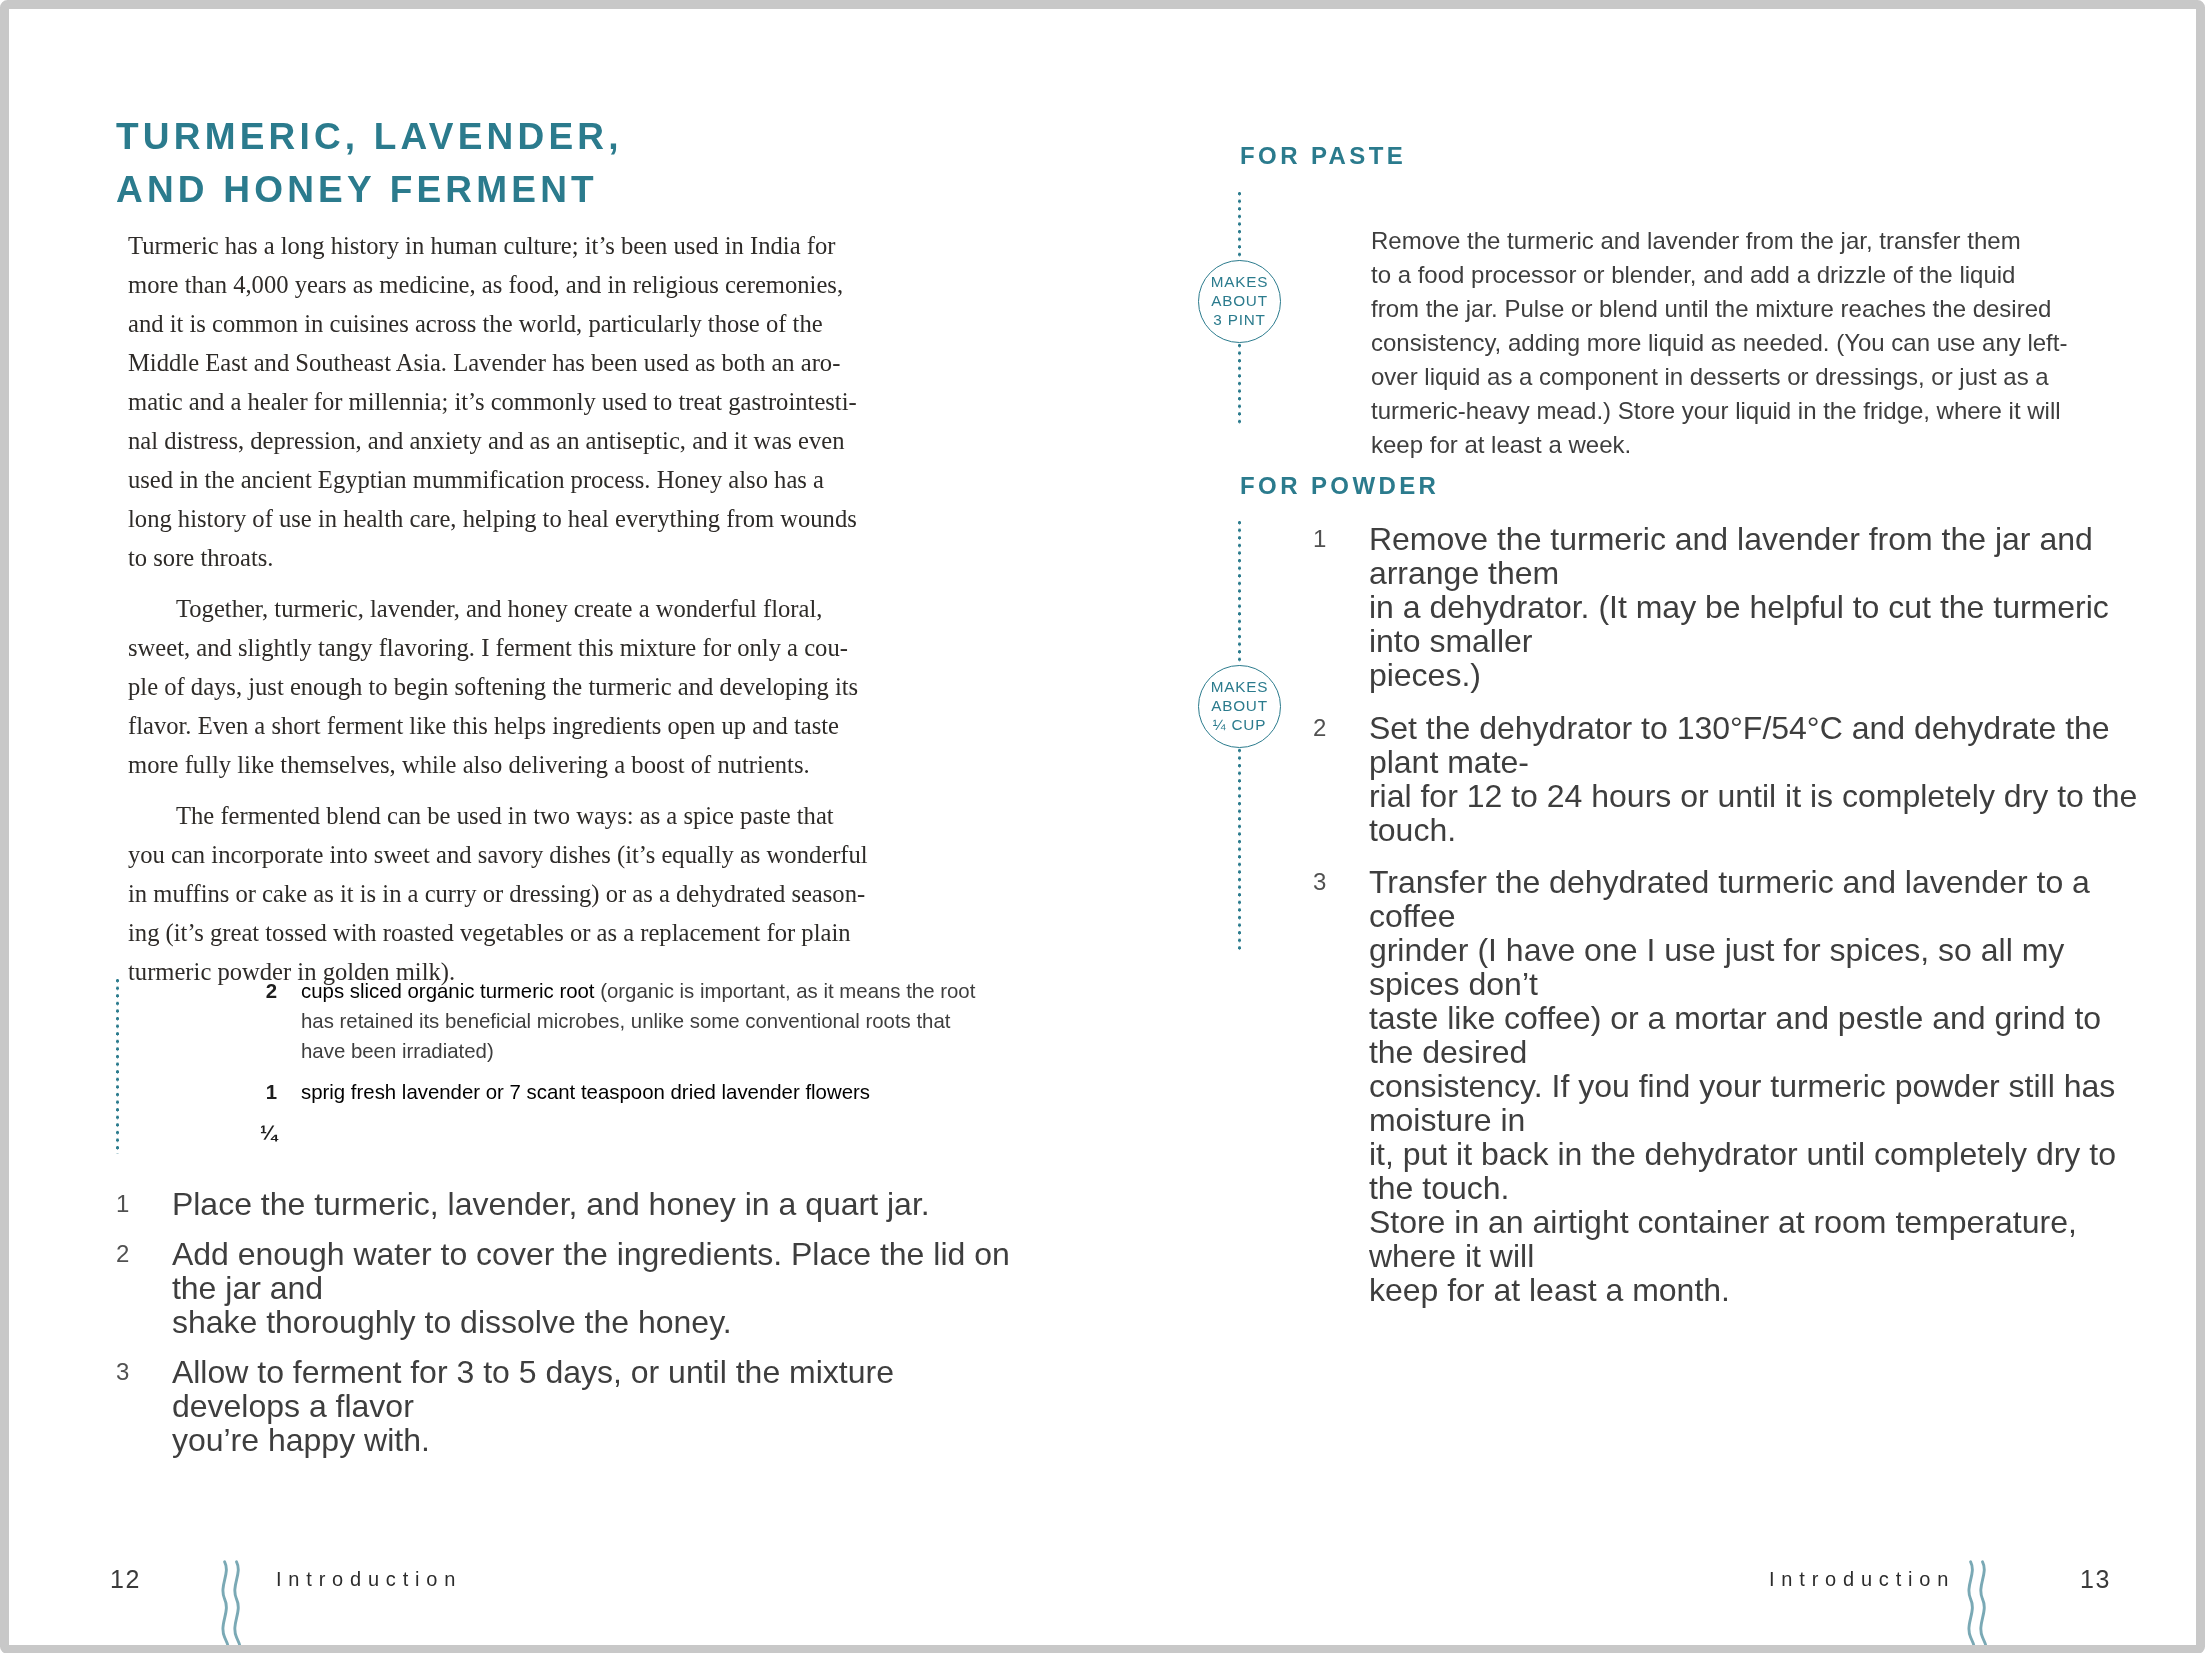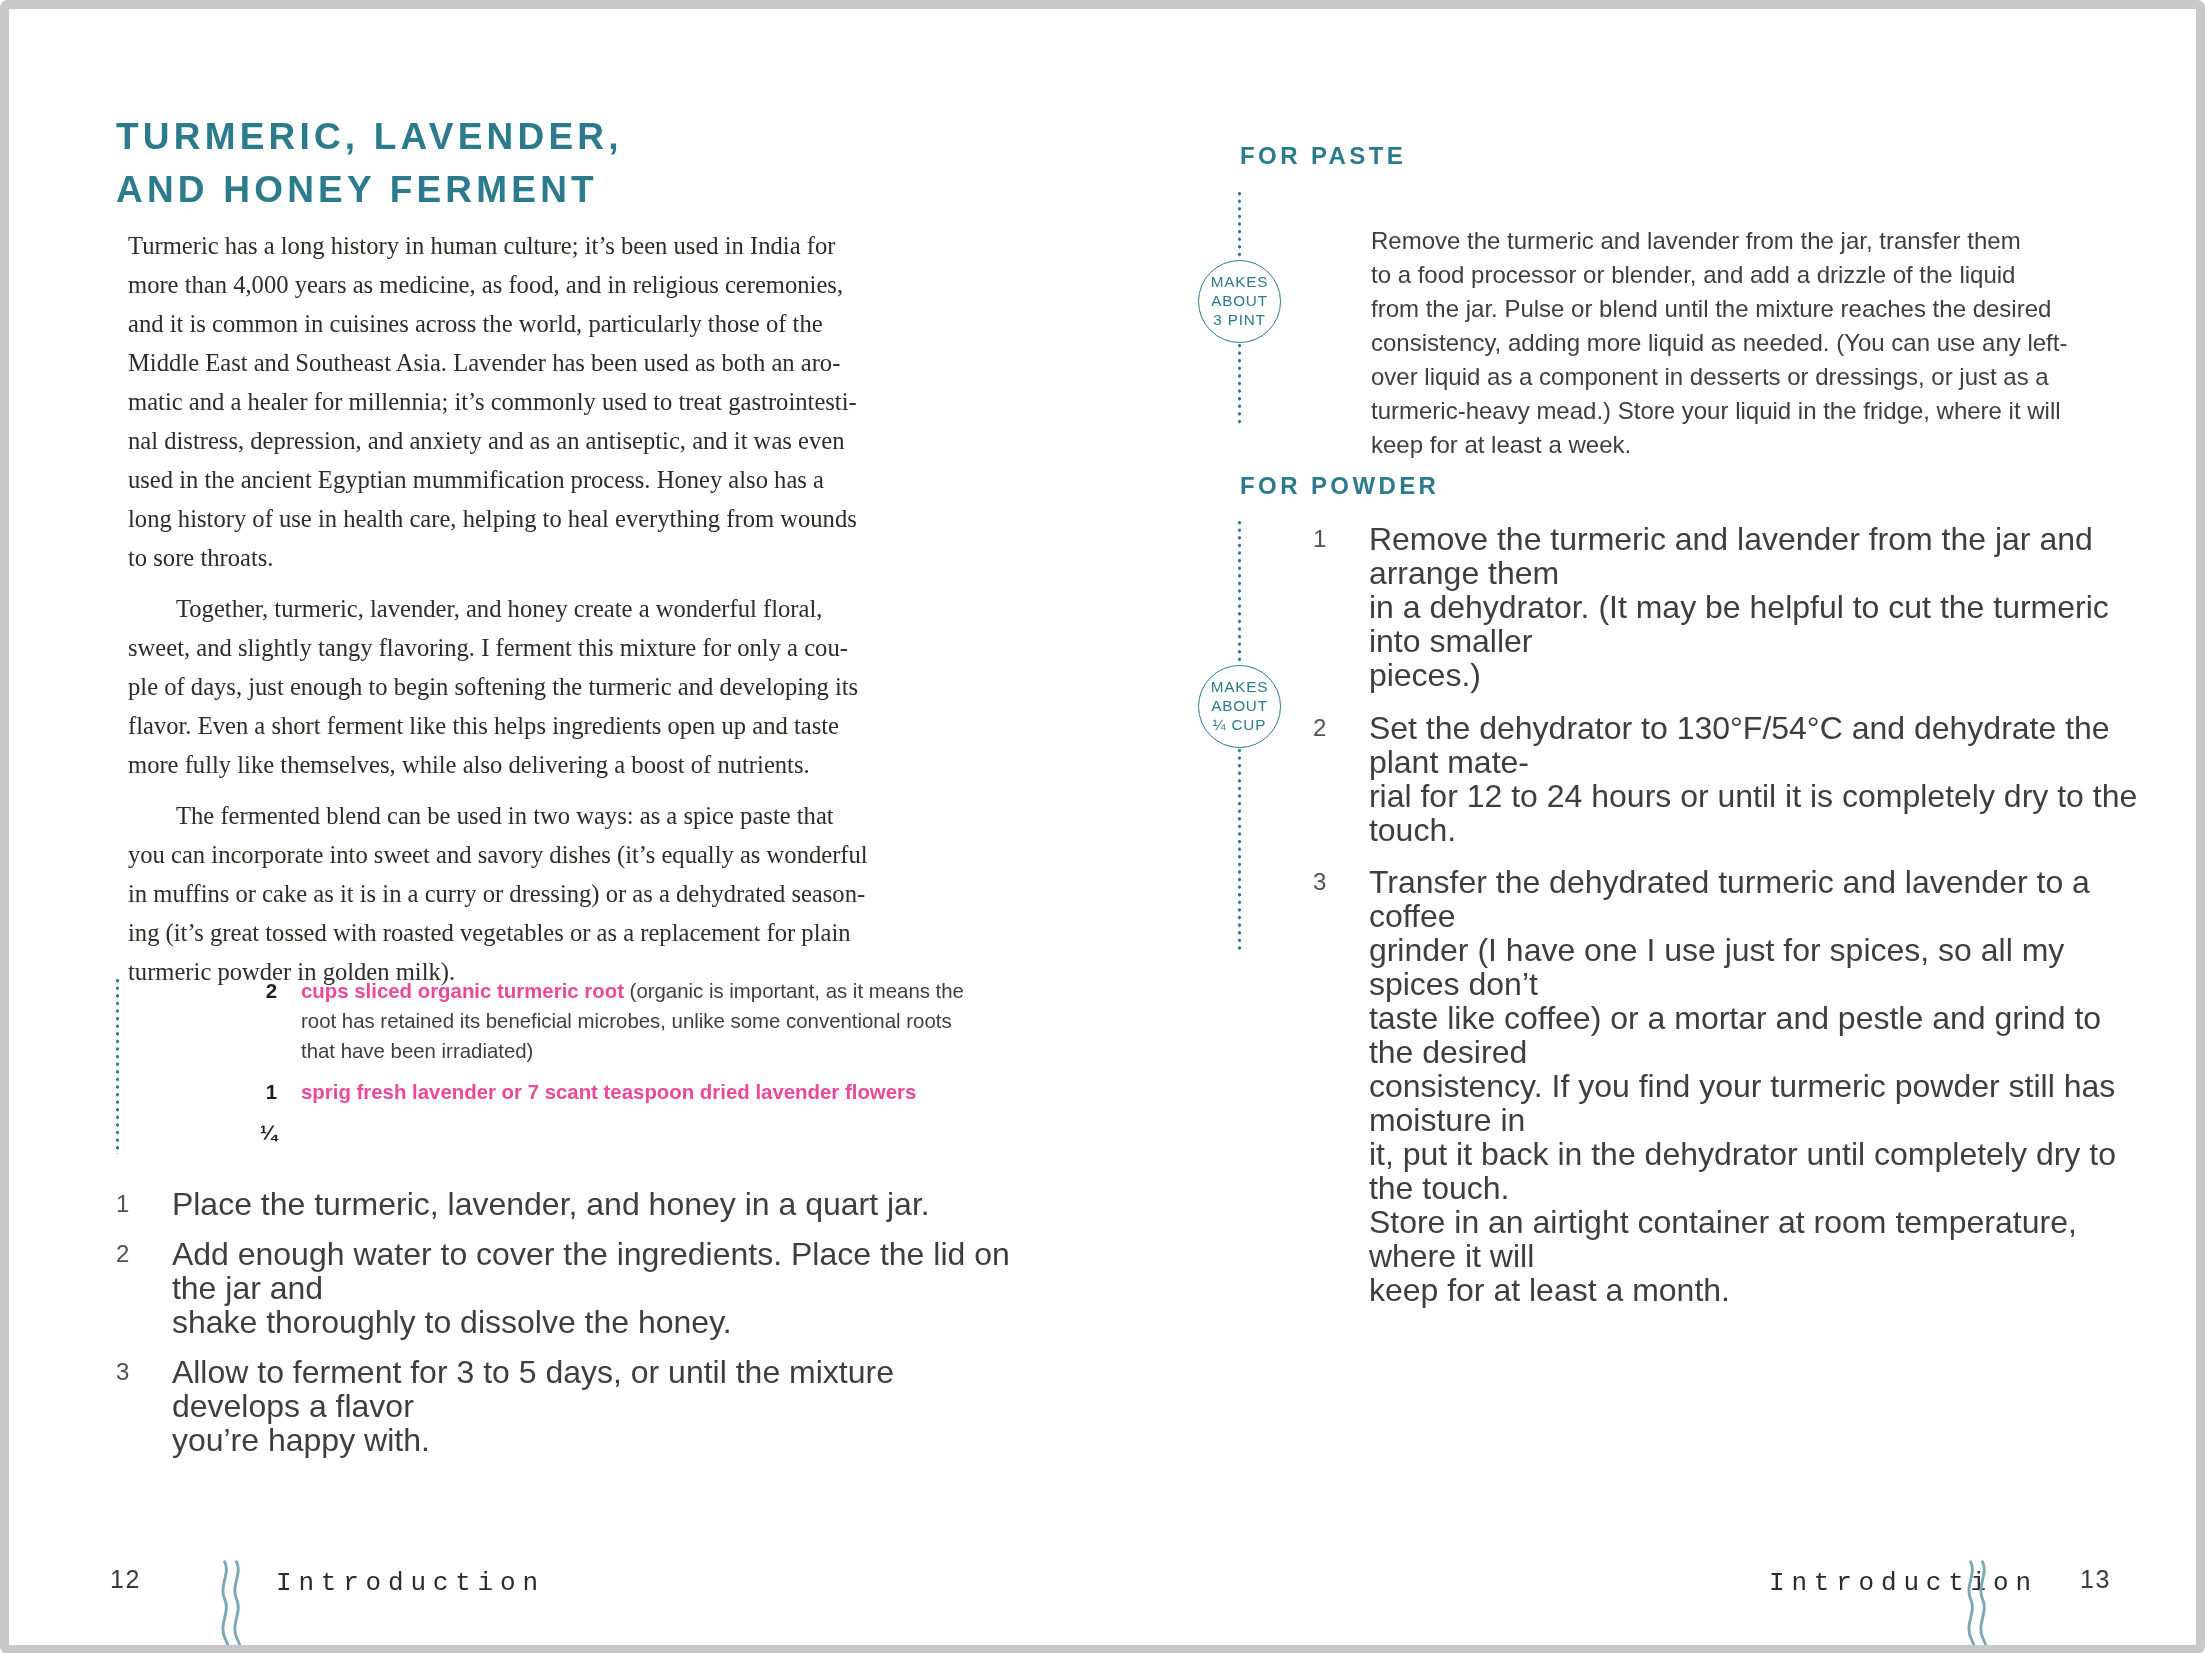--- a/index.html
+++ b/index.html
@@ -35,21 +35,21 @@
 
   .ingredients{position:absolute;left:116px;top:974px;width:882px;padding-top:1.7px;}
   .ing-rail{
     position:absolute;left:0;top:5.1px;width:3.4px;height:175px;
     background:radial-gradient(circle at 1.7px 1.7px, var(--accent) 1.4px, transparent 2px);
     background-size:3.4px 7.6px;background-repeat:repeat-y;
   }
   .ing-row{display:flex;margin-bottom:11px;font-size:20.4px;line-height:30px;color:var(--ink-sans);}
   .ing-qty{flex:none;width:161px;text-align:right;font-weight:700;color:#1e1e1e;}
   .ing-text{margin-left:24px;width:683px;}
-  .ing-name{font-weight:700;color:#ec4899;margin-top:40px;}
+  .ing-name{font-weight:400;color:#000000;margin-top:40px;}
 
   .steps{position:absolute;left:116px;top:1187px;width:908px;}
   .step{display:flex;margin-bottom:16px;}
   .step-num{flex:none;width:25.4px;font-size:24px;line-height:34px;font-weight:300;color:#515151;}
   .step-text{margin-left:30.5px;width:840px;font-size:32px;line-height:34px;font-weight:400;
     color:var(--ink-sans);white-space:pre-line;}
 
   
   .section-heading{
     position:absolute;margin:0;color:var(--accent);
@@ -84,21 +84,21 @@
   }
   .powder-steps{position:absolute;left:1313px;top:522px;width:852px;}
   .powder-steps .step-text{width:785px;line-height:34px;}
   .powder-steps .step{margin-bottom:18.7px;}
   .powder-steps .step-num{line-height:34px;}
 
   
   .page-num{position:absolute;top:1565px;font-size:25px;letter-spacing:1.7px;color:#3a3a3a;}
   #page-num-left{left:110px;}
   #page-num-right{left:2080px;}
-  .footer-label{position:absolute;top:1568px;font-size:26px;letter-spacing:6.8px;color:#2c2c2c;font-family:Liberation Mono, monospace;}
+  .footer-label{position:absolute;top:1568px;font-size:20px;letter-spacing:6.8px;color:#2c2c2c;}
   #footer-label-left{left:276px;}
   #footer-label-right{left:1769px;}
   .wave{position:absolute;top:1560px;width:34px;height:89px;overflow:hidden;}
   #wave-left{left:217px;}
   #wave-right{left:1963px;}
   .wave svg{display:block;}
 </style>
 </head>
 <body>
 

